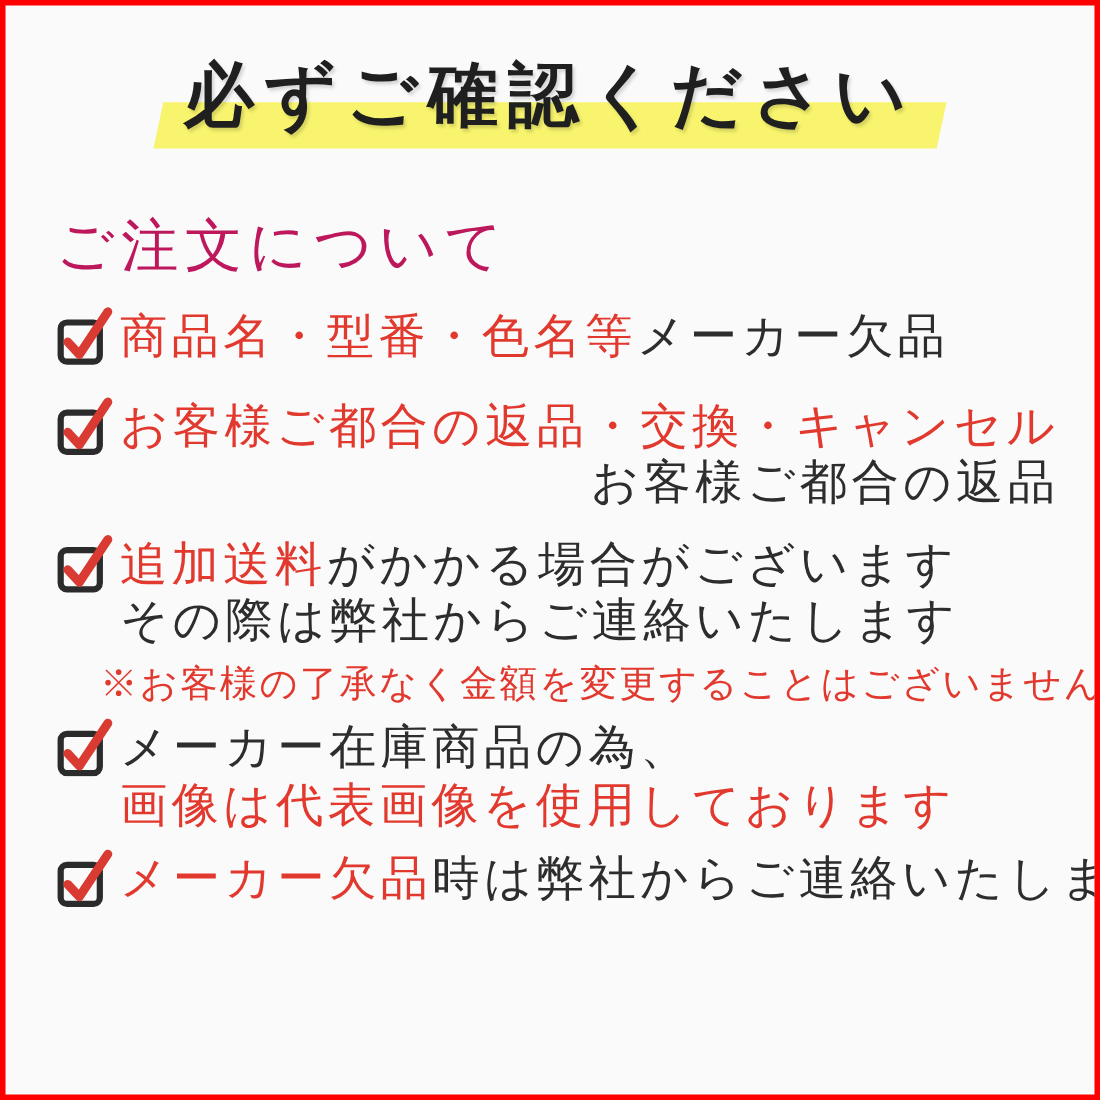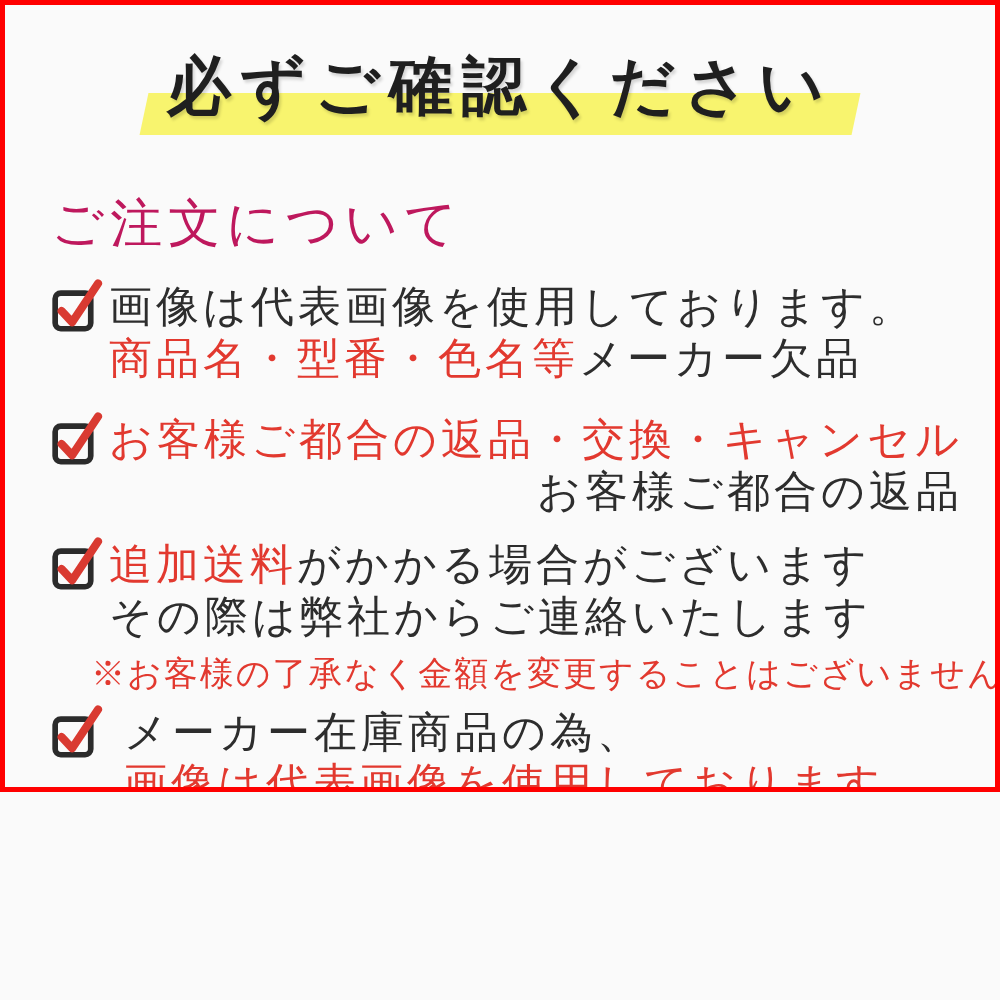--- a/index.html
+++ b/index.html
@@ -11,21 +11,21 @@
     --check_red:#d93a31;
     --checkbox_stroke:#2b2b2b;
   }
   *{margin:0;padding:0;box-sizing:border-box;}
   html,body{width:1000px;height:1000px;}
   body{
     font-family:"DejaVu Serif","Liberation Serif",serif;
     background:var(--background);
   }
   .frame{
-    width:1000px;height:792px;
+    width:1000px;height:1000px;
     border:5px solid var(--border_red);
     background:var(--background);
     overflow:hidden;
   }
   
   .title-wrap{
     position:relative;
     margin-top:38px;
     height:104px;
     text-align:center;
@@ -59,21 +59,21 @@
   .heading-order{margin-top:42px;}
   .heading-stock{margin-top:22px;}
   
   .item{
     display:flex;
     align-items:flex-start;
   }
   .item-1{margin-top:22px;}
   .item-2{margin-top:30px;text-align:right;}
   .item-3{margin-top:22px;}
-  .item-4{margin-top:10px;gap:15px;}
+  .item-4{margin-top:10px;}
   .item-5{margin-top:16px;}
   .checkbox{
     flex:0 0 auto;
     width:52px;height:55px;
     margin:-4px 6px 0 0;
   }
   .item-text{
     font-size:43px;
     line-height:1.2;
     letter-spacing:4px;
@@ -102,21 +102,20 @@
   <div class="content">
 
     <div class="section-heading heading-order">ご注文について</div>
 
     <div class="item item-1">
       <svg class="checkbox" viewBox="0 0 64 68">
         <rect x="5" y="20" width="44" height="44" rx="7" fill="none" stroke="var(--checkbox_stroke)" stroke-width="7"></rect>
         <polyline points="13,42 26,56 58,8" fill="none" stroke="var(--check_red)" stroke-width="10" stroke-linecap="round" stroke-linejoin="round"></polyline>
       </svg>
       <div class="item-text">
-        <div><span>画像は代表画像を使用しております。</span></div>
         <div><span class="red">商品名・型番・色名等</span><span>メーカー欠品</span></div>
       </div>
     </div>
 
     <div class="item item-2">
       <svg class="checkbox" viewBox="0 0 64 68">
         <rect x="5" y="20" width="44" height="44" rx="7" fill="none" stroke="var(--checkbox_stroke)" stroke-width="7"></rect>
         <polyline points="13,42 26,56 58,8" fill="none" stroke="var(--check_red)" stroke-width="10" stroke-linecap="round" stroke-linejoin="round"></polyline>
       </svg>
       <div class="item-text">

